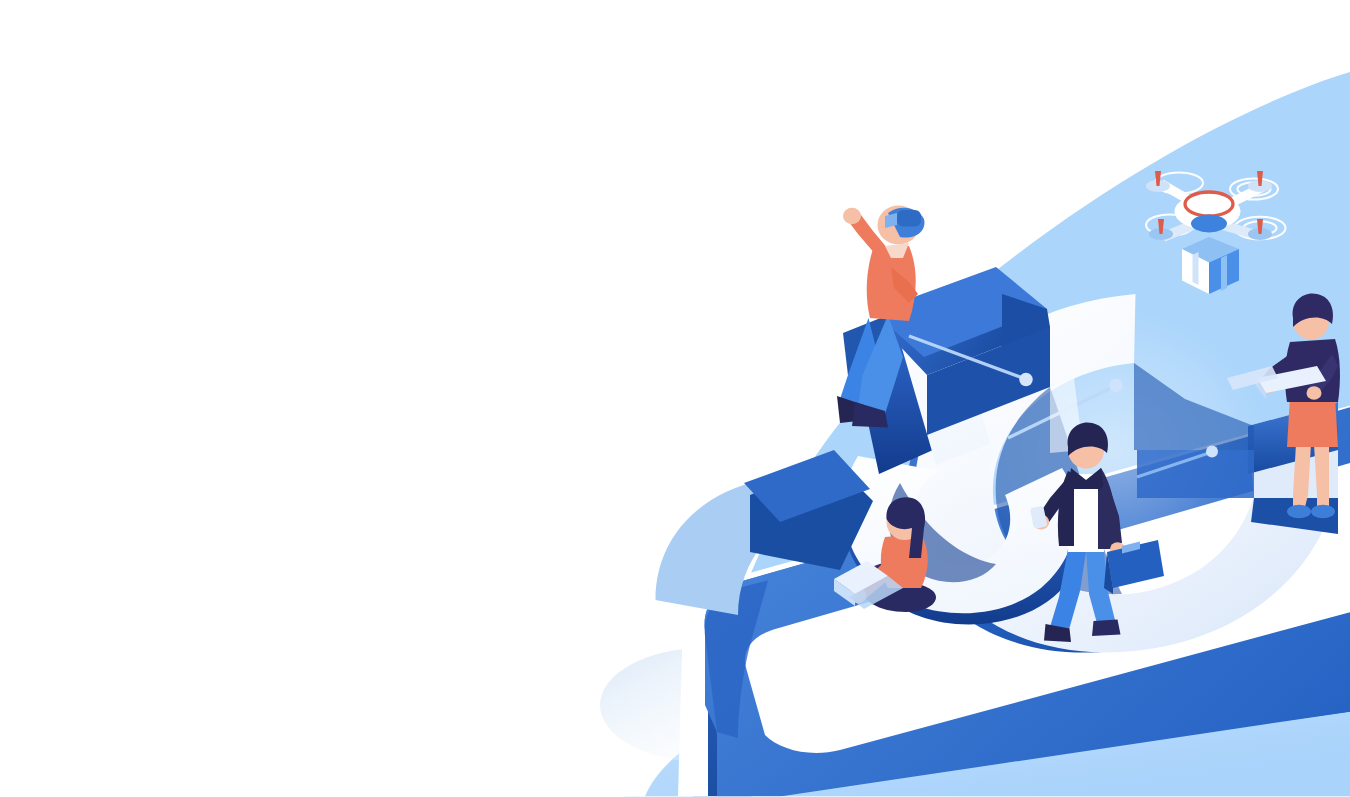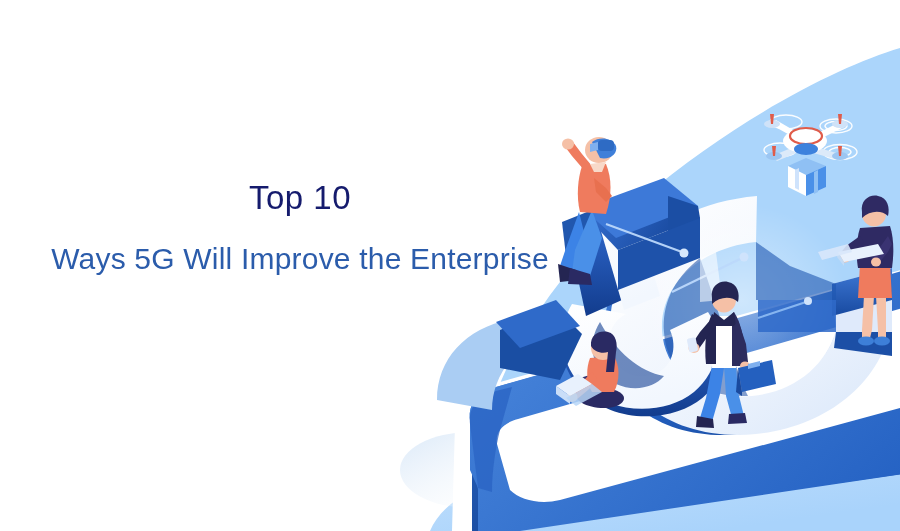--- a/index.html
+++ b/index.html
@@ -388,18 +388,14 @@
       <g>
         <path d="M 788 166 L 806 158 L 826 166 L 806 175 Z" fill="#8fc0f4"></path>
         <path d="M 788 166 L 806 175 L 806 196 L 788 187 Z" fill="#ffffff"></path>
         <path d="M 806 175 L 826 166 L 826 187 L 806 196 Z" fill="#4a90e8"></path>
         <path d="M 795 170 L 799 168 L 799 190 L 795 188 Z" fill="#cfe3fc"></path>
         <path d="M 814 172 L 818 170 L 818 192 L 814 194 Z" fill="#8fc0f4"></path>
       </g>
     </g>
   </svg>
 
-  <div class="text-block">
-    <h1 class="headline-top">Top 10</h1>
-    <h2 class="headline-sub">Ways 5G Will Improve the Enterprise</h2>
-  </div>
 
 </div>
 
 </body></html>

